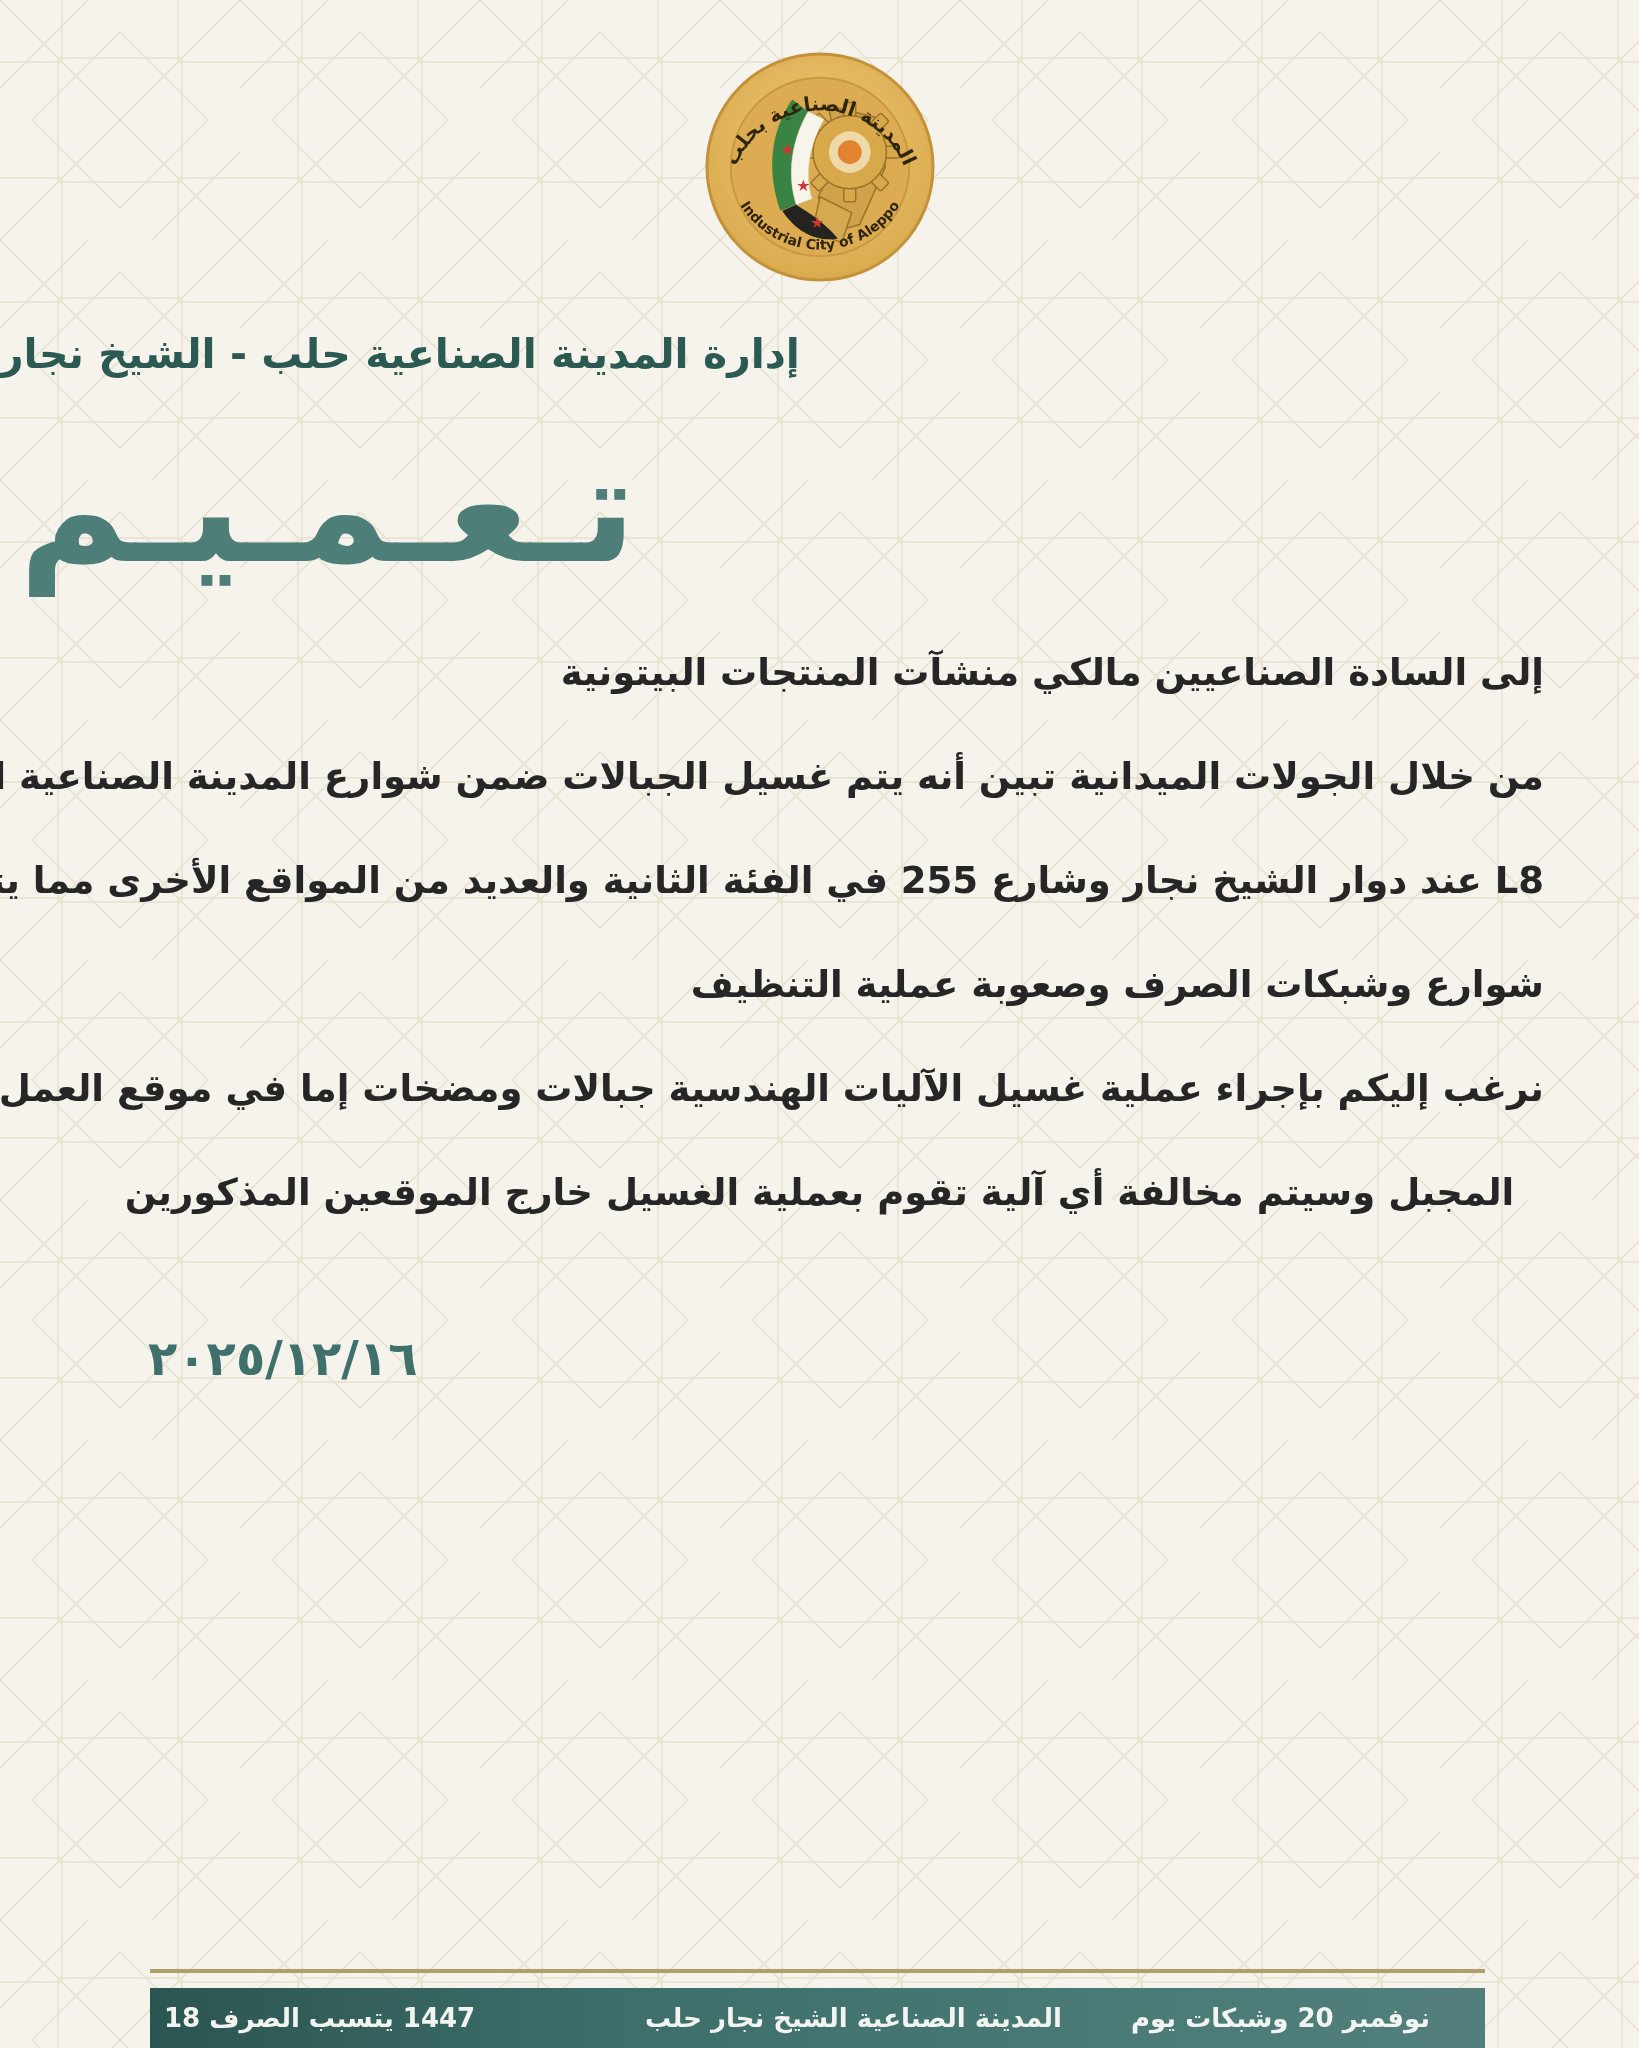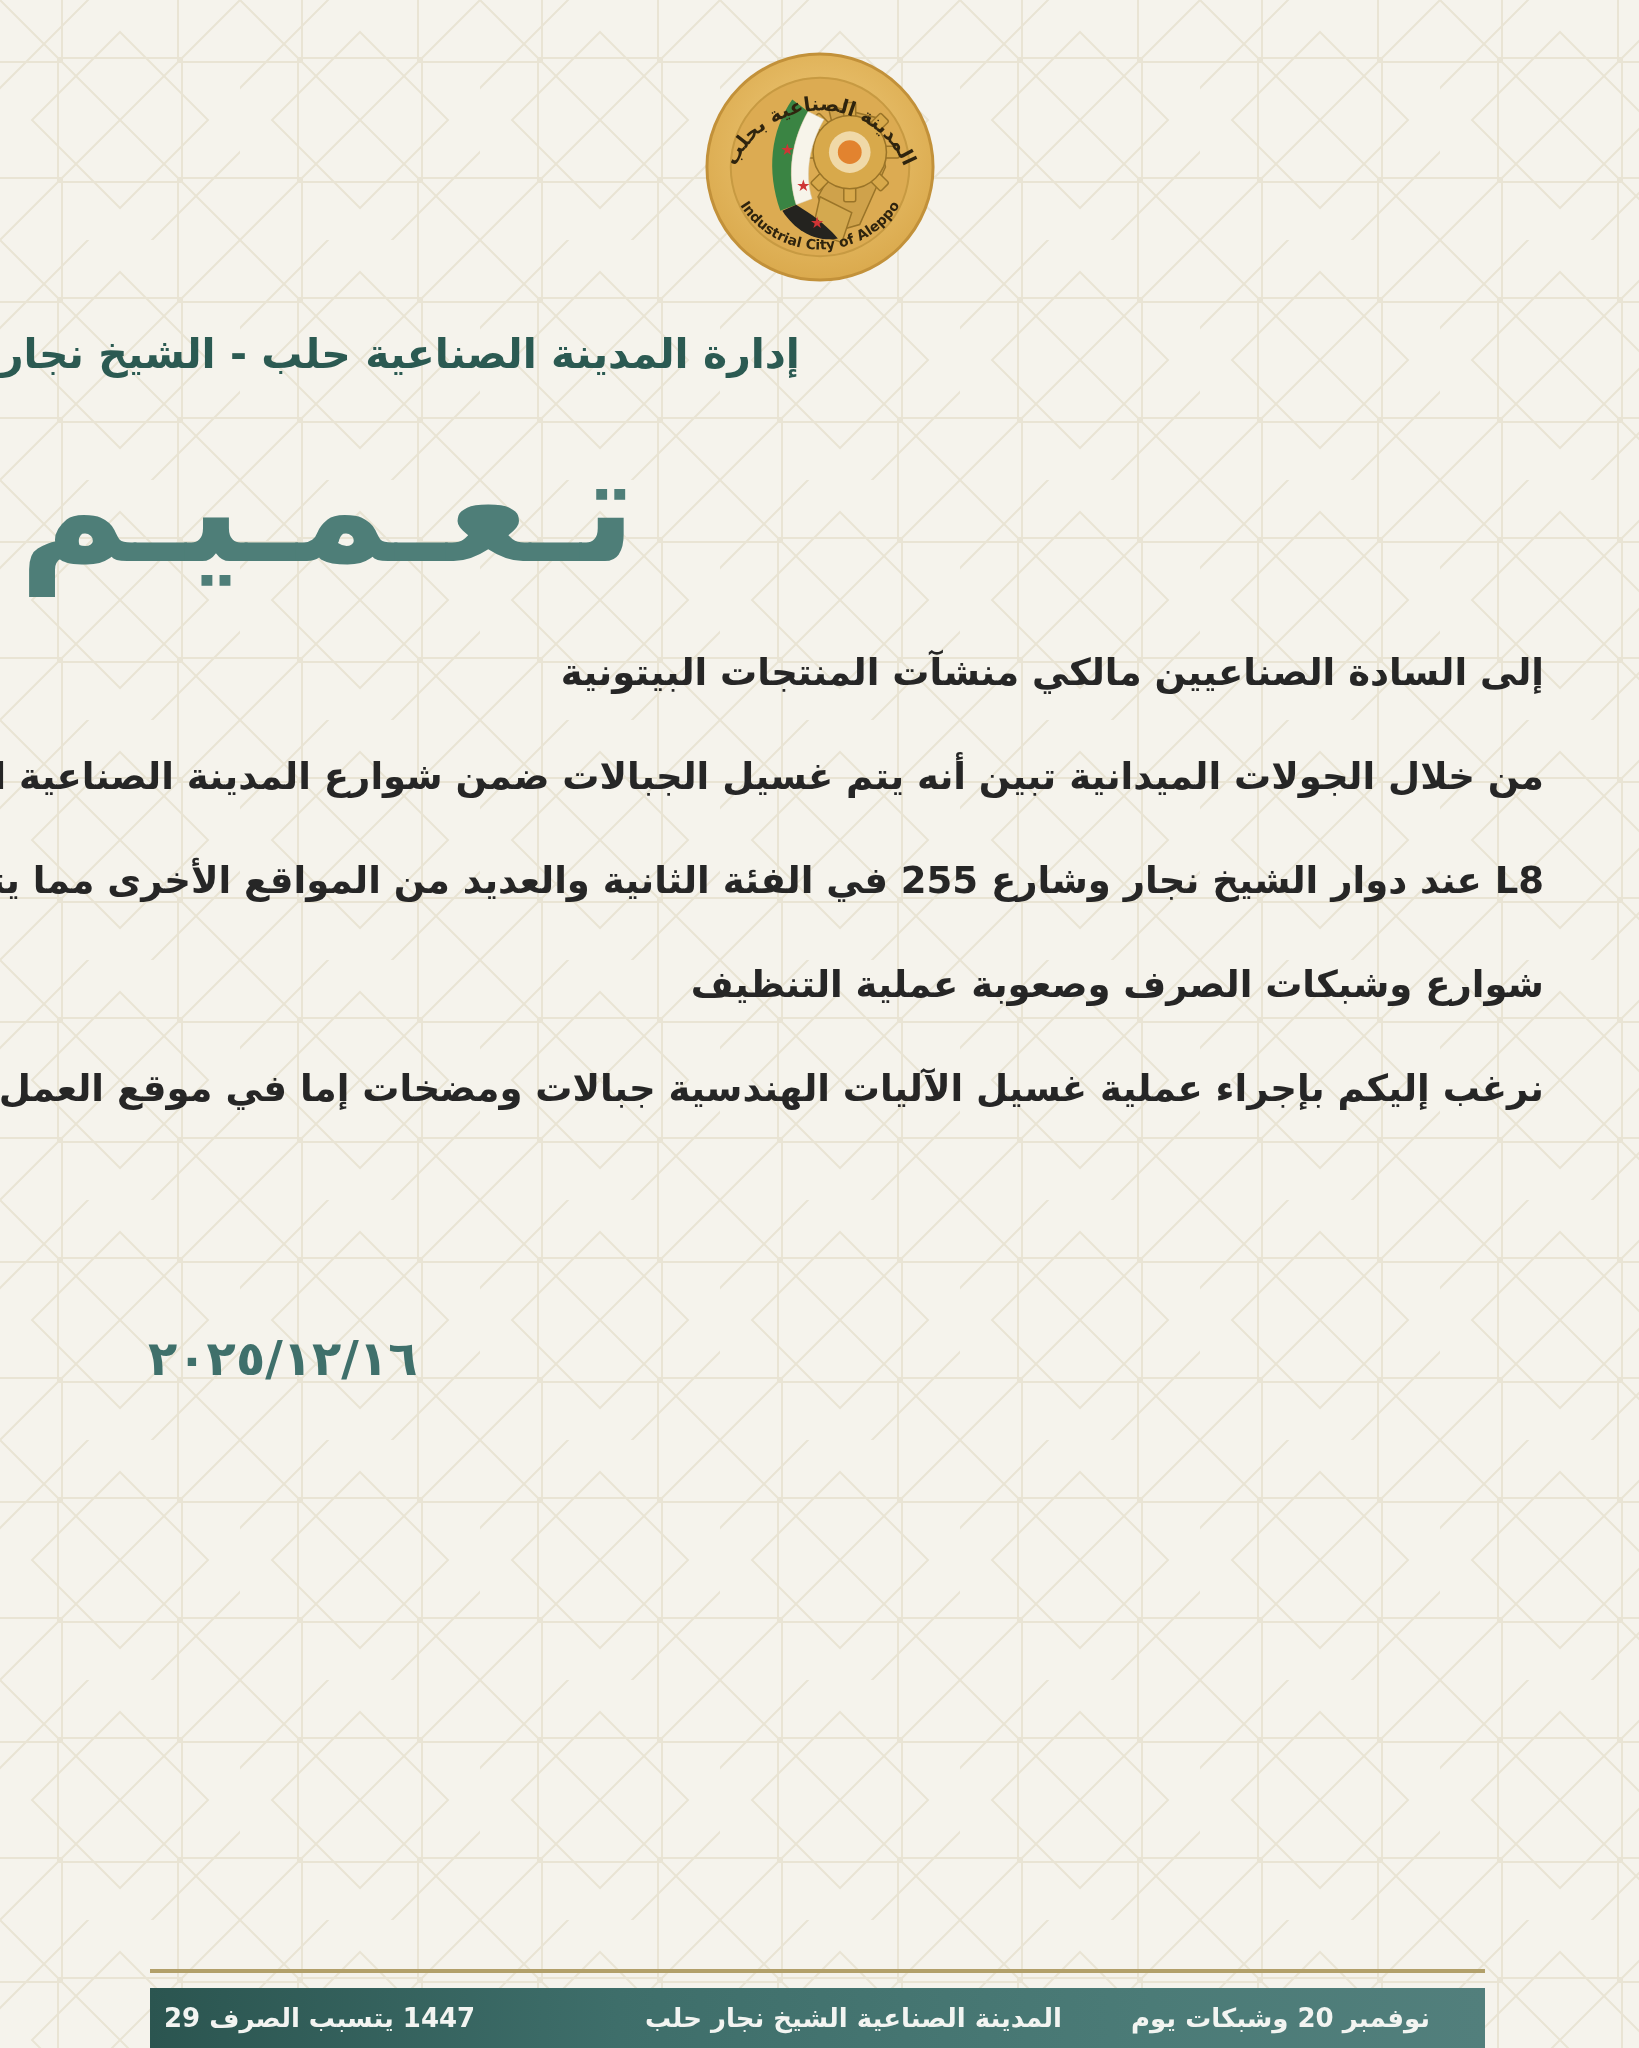--- a/index.html
+++ b/index.html
@@ -122,28 +122,29 @@
     <div class="org-header">إدارة المدينة الصناعية حلب - الشيخ نجار</div>
 
     <div class="announce-title">تـعـمـيـم</div>
 
     <div class="body-lines">
       <div class="body-line">إلى السادة الصناعيين مالكي منشآت المنتجات البيتونية</div>
       <div class="body-line">من خلال الجولات الميدانية تبين أنه يتم غسيل الجبالات ضمن شوارع المدينة الصناعية الطريق</div>
       <div class="body-line">L8 عند دوار الشيخ نجار وشارع 255 في الفئة الثانية والعديد من المواقع الأخرى مما يتسبب بضرر</div>
       <div class="body-line">شوارع وشبكات الصرف وصعوبة عملية التنظيف</div>
       <div class="body-line">نرغب إليكم بإجراء عملية غسيل الآليات الهندسية جبالات ومضخات إما في موقع العمل أو ضمن</div>
+      <div class="body-line center">المجبل وسيتم مخالفة أي آلية تقوم بعملية الغسيل خارج الموقعين المذكورين</div>
     </div>
 
     <div class="doc-date">٢٠٢٥/١٢/١٦</div>
 
     <div class="footer-sep"></div>
     <div class="footer-bar">
       <div class="footer-left">
-        <span>29</span>
+        <span>18</span>
         <span>الصرف</span>
         <span>يتسبب</span>
         <span>1447</span>
       </div>
       <div class="footer-center">المدينة الصناعية الشيخ نجار حلب</div>
       <div class="footer-right">
         <span>يوم</span>
         <span>وشبكات</span>
         <span>20</span>
         <span>نوفمبر</span>

